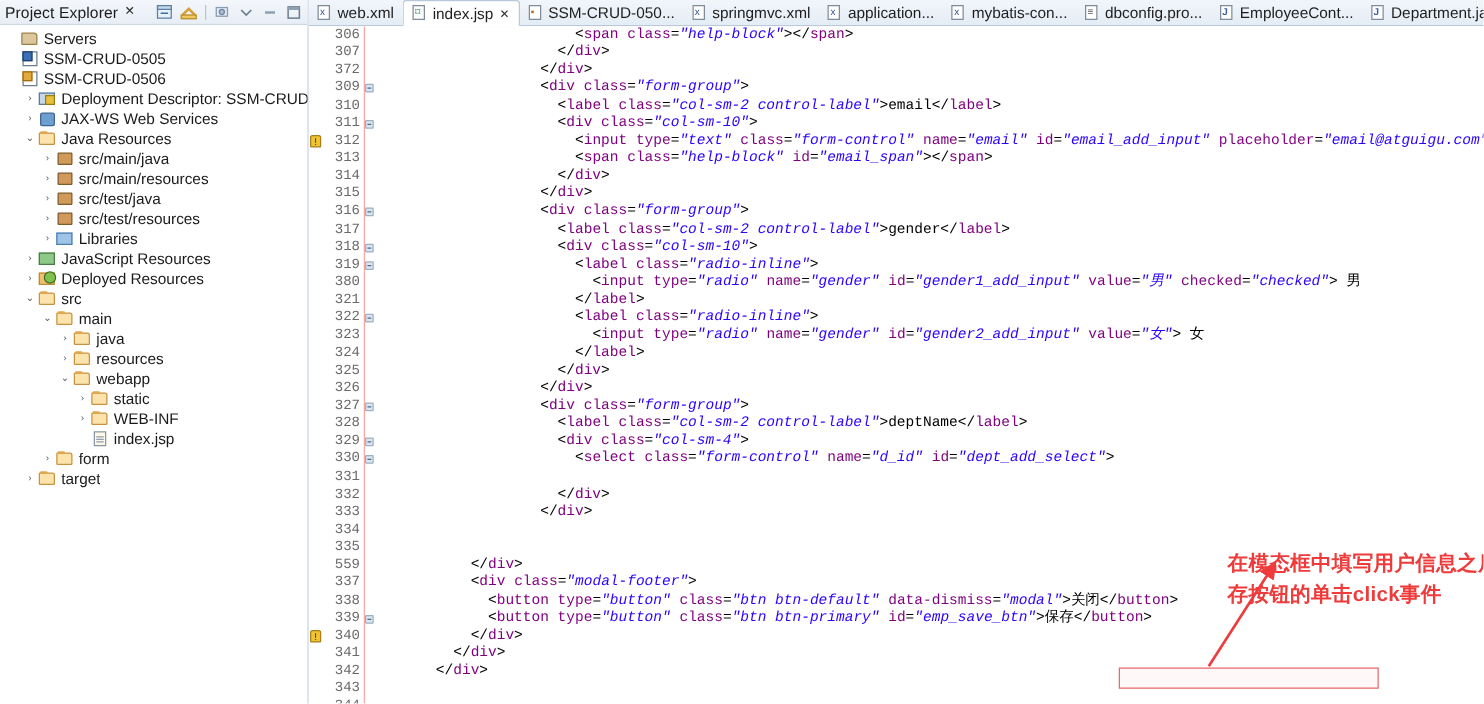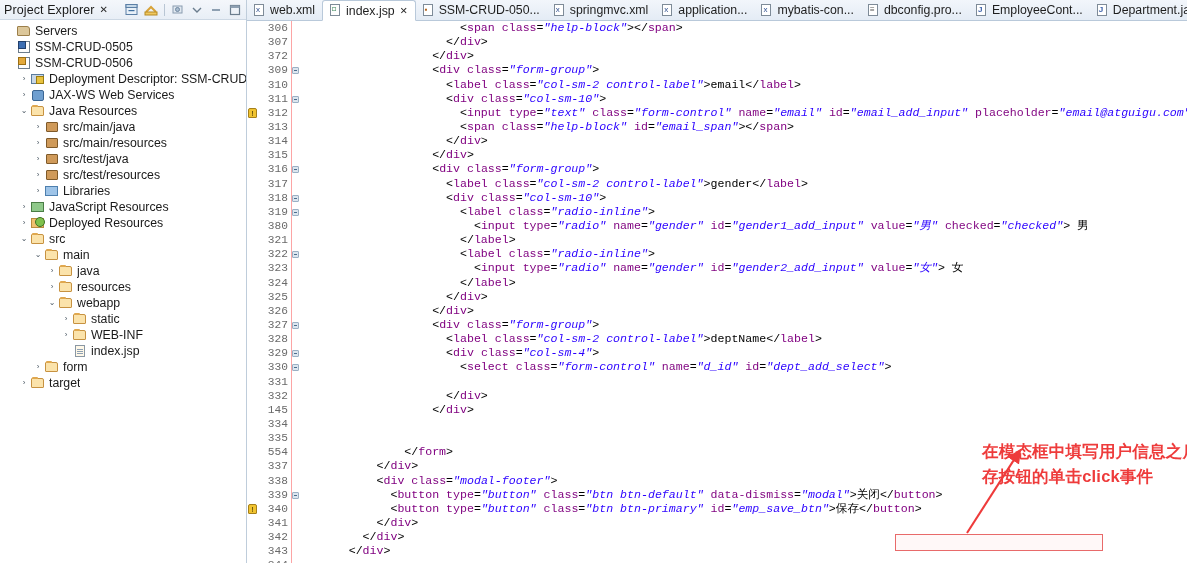--- a/index.html
+++ b/index.html
@@ -639,24 +639,24 @@
           <div class="gut-line">323</div>
           <div class="gut-line">324</div>
           <div class="gut-line">325</div>
           <div class="gut-line">326</div>
           <div class="gut-line">327<span class="fold"></span></div>
           <div class="gut-line">328</div>
           <div class="gut-line">329<span class="fold"></span></div>
           <div class="gut-line">330<span class="fold"></span></div>
           <div class="gut-line">331</div>
           <div class="gut-line">332</div>
-          <div class="gut-line">145</div>
+          <div class="gut-line">333</div>
           <div class="gut-line">334</div>
           <div class="gut-line">335</div>
-          <div class="gut-line">554</div>
+          <div class="gut-line">559</div>
           <div class="gut-line">337</div>
           <div class="gut-line">338</div>
           <div class="gut-line">339<span class="fold"></span></div>
           <div class="gut-line">340<span class="warnmark"></span></div>
           <div class="gut-line">341</div>
           <div class="gut-line">342</div>
           <div class="gut-line">343</div>
           <div class="gut-line">344</div>
         </div>
       <div class="codelines" id="codelines">
@@ -683,21 +683,20 @@
           <div class="cl">                    <span class="punc">&lt;/</span><span class="tag">div</span><span class="punc">&gt;</span></div>
           <div class="cl">                    <span class="punc">&lt;</span><span class="tag">div</span><span class="punc"> </span><span class="att">class</span><span class="punc">=</span><span class="val">"form-group"</span><span class="punc">&gt;</span></div>
           <div class="cl">                      <span class="punc">&lt;</span><span class="tag">label</span><span class="punc"> </span><span class="att">class</span><span class="punc">=</span><span class="val">"col-sm-2 control-label"</span><span class="punc">&gt;</span><span class="txt">deptName</span><span class="punc">&lt;/</span><span class="tag">label</span><span class="punc">&gt;</span></div>
           <div class="cl">                      <span class="punc">&lt;</span><span class="tag">div</span><span class="punc"> </span><span class="att">class</span><span class="punc">=</span><span class="val">"col-sm-4"</span><span class="punc">&gt;</span></div>
           <div class="cl">                        <span class="punc">&lt;</span><span class="tag">select</span><span class="punc"> </span><span class="att">class</span><span class="punc">=</span><span class="val">"form-control"</span><span class="punc"> </span><span class="att">name</span><span class="punc">=</span><span class="val">"d_id"</span><span class="punc"> </span><span class="att">id</span><span class="punc">=</span><span class="val">"dept_add_select"</span><span class="punc">&gt;</span></div>
           <div class="cl"></div>
           <div class="cl">                      <span class="punc">&lt;/</span><span class="tag">div</span><span class="punc">&gt;</span></div>
           <div class="cl">                    <span class="punc">&lt;/</span><span class="tag">div</span><span class="punc">&gt;</span></div>
           <div class="cl"></div>
           <div class="cl"></div>
-          <div class="cl">                <span class="punc">&lt;/</span><span class="tag">form</span><span class="punc">&gt;</span></div>
           <div class="cl">            <span class="punc">&lt;/</span><span class="tag">div</span><span class="punc">&gt;</span></div>
           <div class="cl">            <span class="punc">&lt;</span><span class="tag">div</span><span class="punc"> </span><span class="att">class</span><span class="punc">=</span><span class="val">"modal-footer"</span><span class="punc">&gt;</span></div>
           <div class="cl">              <span class="punc">&lt;</span><span class="tag">button</span><span class="punc"> </span><span class="att">type</span><span class="punc">=</span><span class="val">"button"</span><span class="punc"> </span><span class="att">class</span><span class="punc">=</span><span class="val">"btn btn-default"</span><span class="punc"> </span><span class="att">data-dismiss</span><span class="punc">=</span><span class="val">"modal"</span><span class="punc">&gt;</span><span class="txt">关闭</span><span class="punc">&lt;/</span><span class="tag">button</span><span class="punc">&gt;</span></div>
           <div class="cl">              <span class="punc">&lt;</span><span class="tag">button</span><span class="punc"> </span><span class="att">type</span><span class="punc">=</span><span class="val">"button"</span><span class="punc"> </span><span class="att">class</span><span class="punc">=</span><span class="val">"btn btn-primary"</span><span class="punc"> </span><span class="att">id</span><span class="punc">=</span><span class="val">"emp_save_btn"</span><span class="punc">&gt;</span><span class="txt">保存</span><span class="punc">&lt;/</span><span class="tag">button</span><span class="punc">&gt;</span></div>
           <div class="cl">            <span class="punc">&lt;/</span><span class="tag">div</span><span class="punc">&gt;</span></div>
           <div class="cl">          <span class="punc">&lt;/</span><span class="tag">div</span><span class="punc">&gt;</span></div>
           <div class="cl">        <span class="punc">&lt;/</span><span class="tag">div</span><span class="punc">&gt;</span></div>
         </div>
 
       <div class="hl-box"></div>

